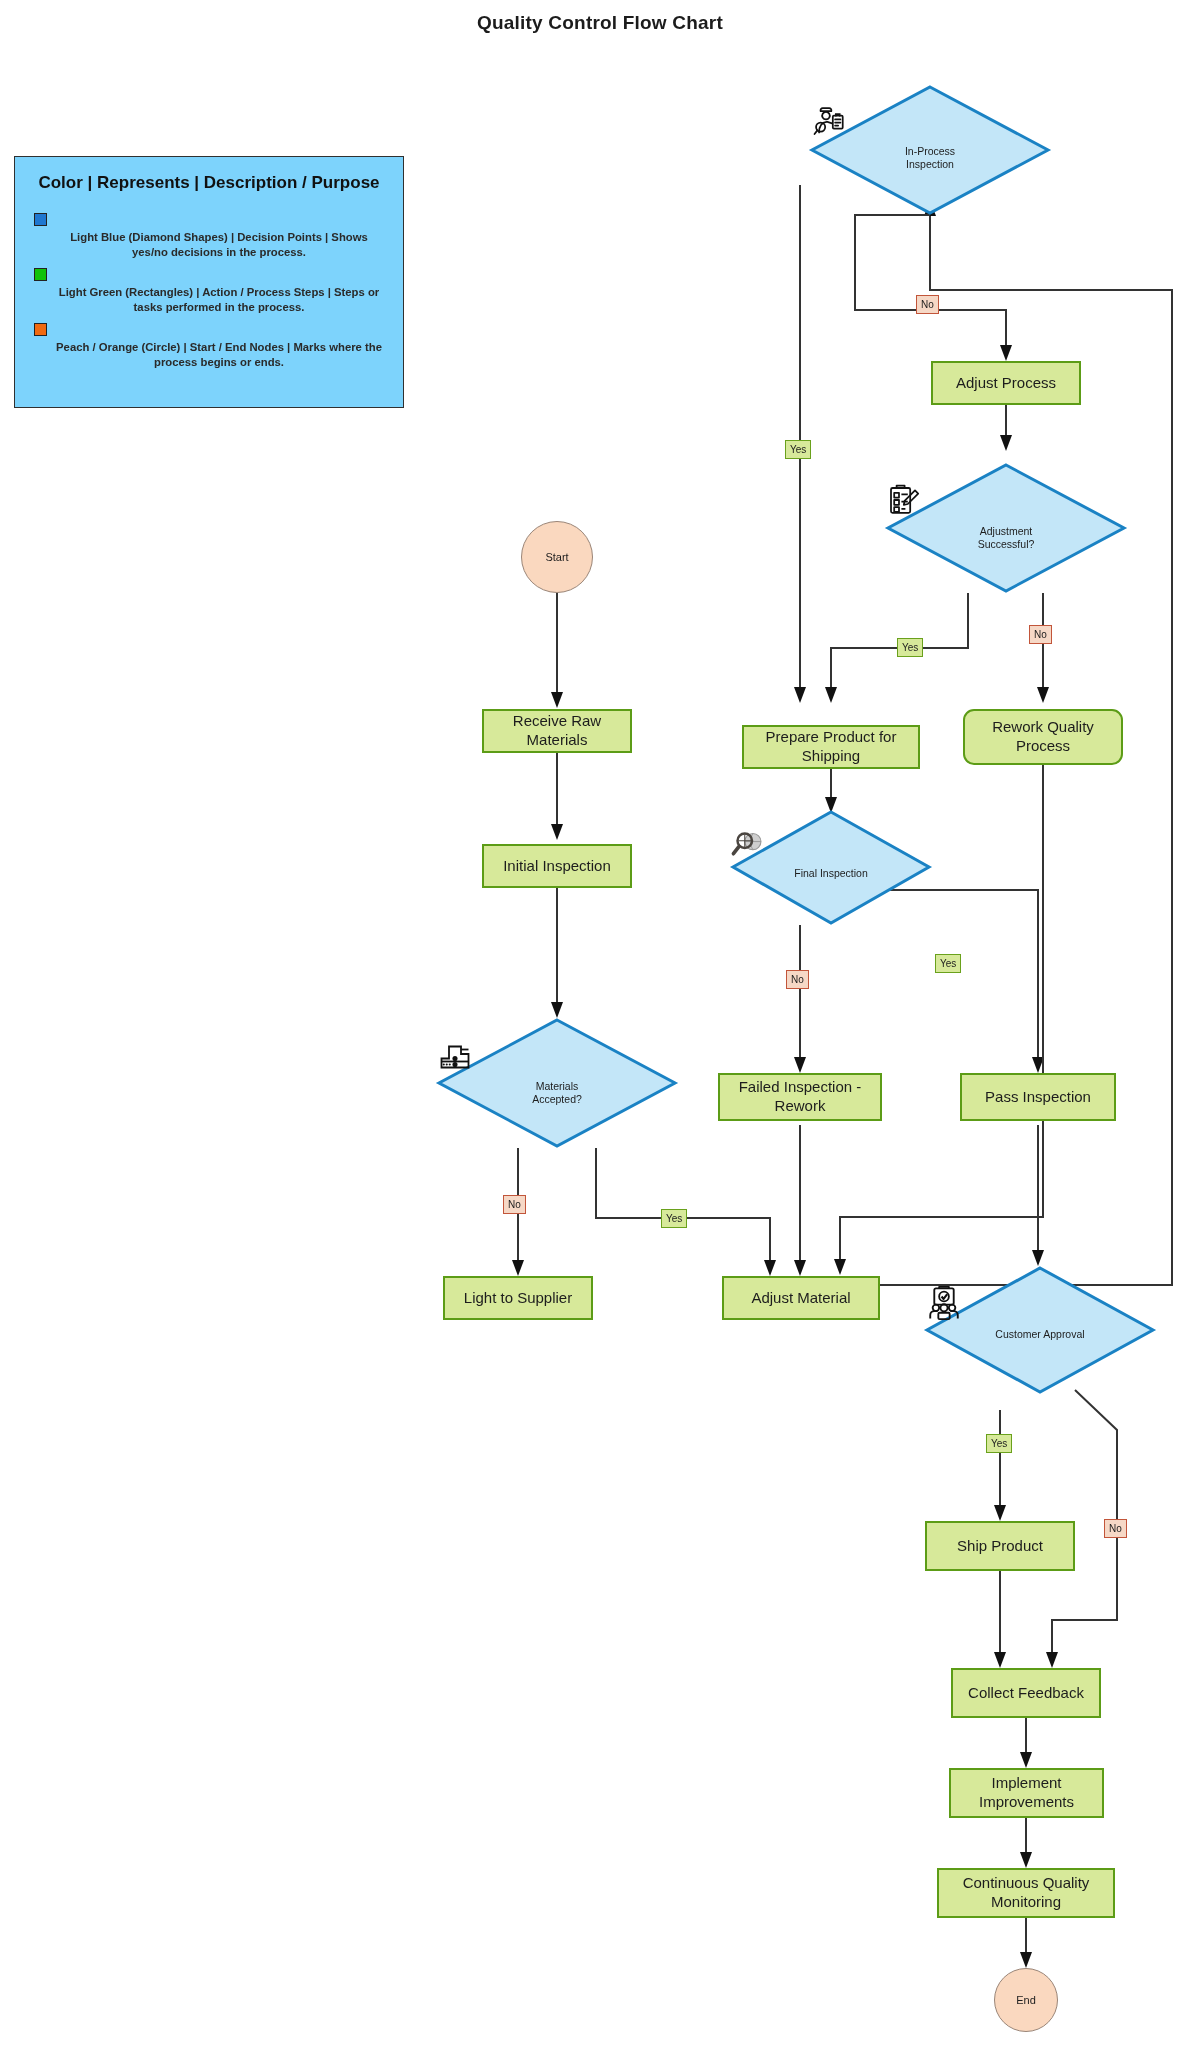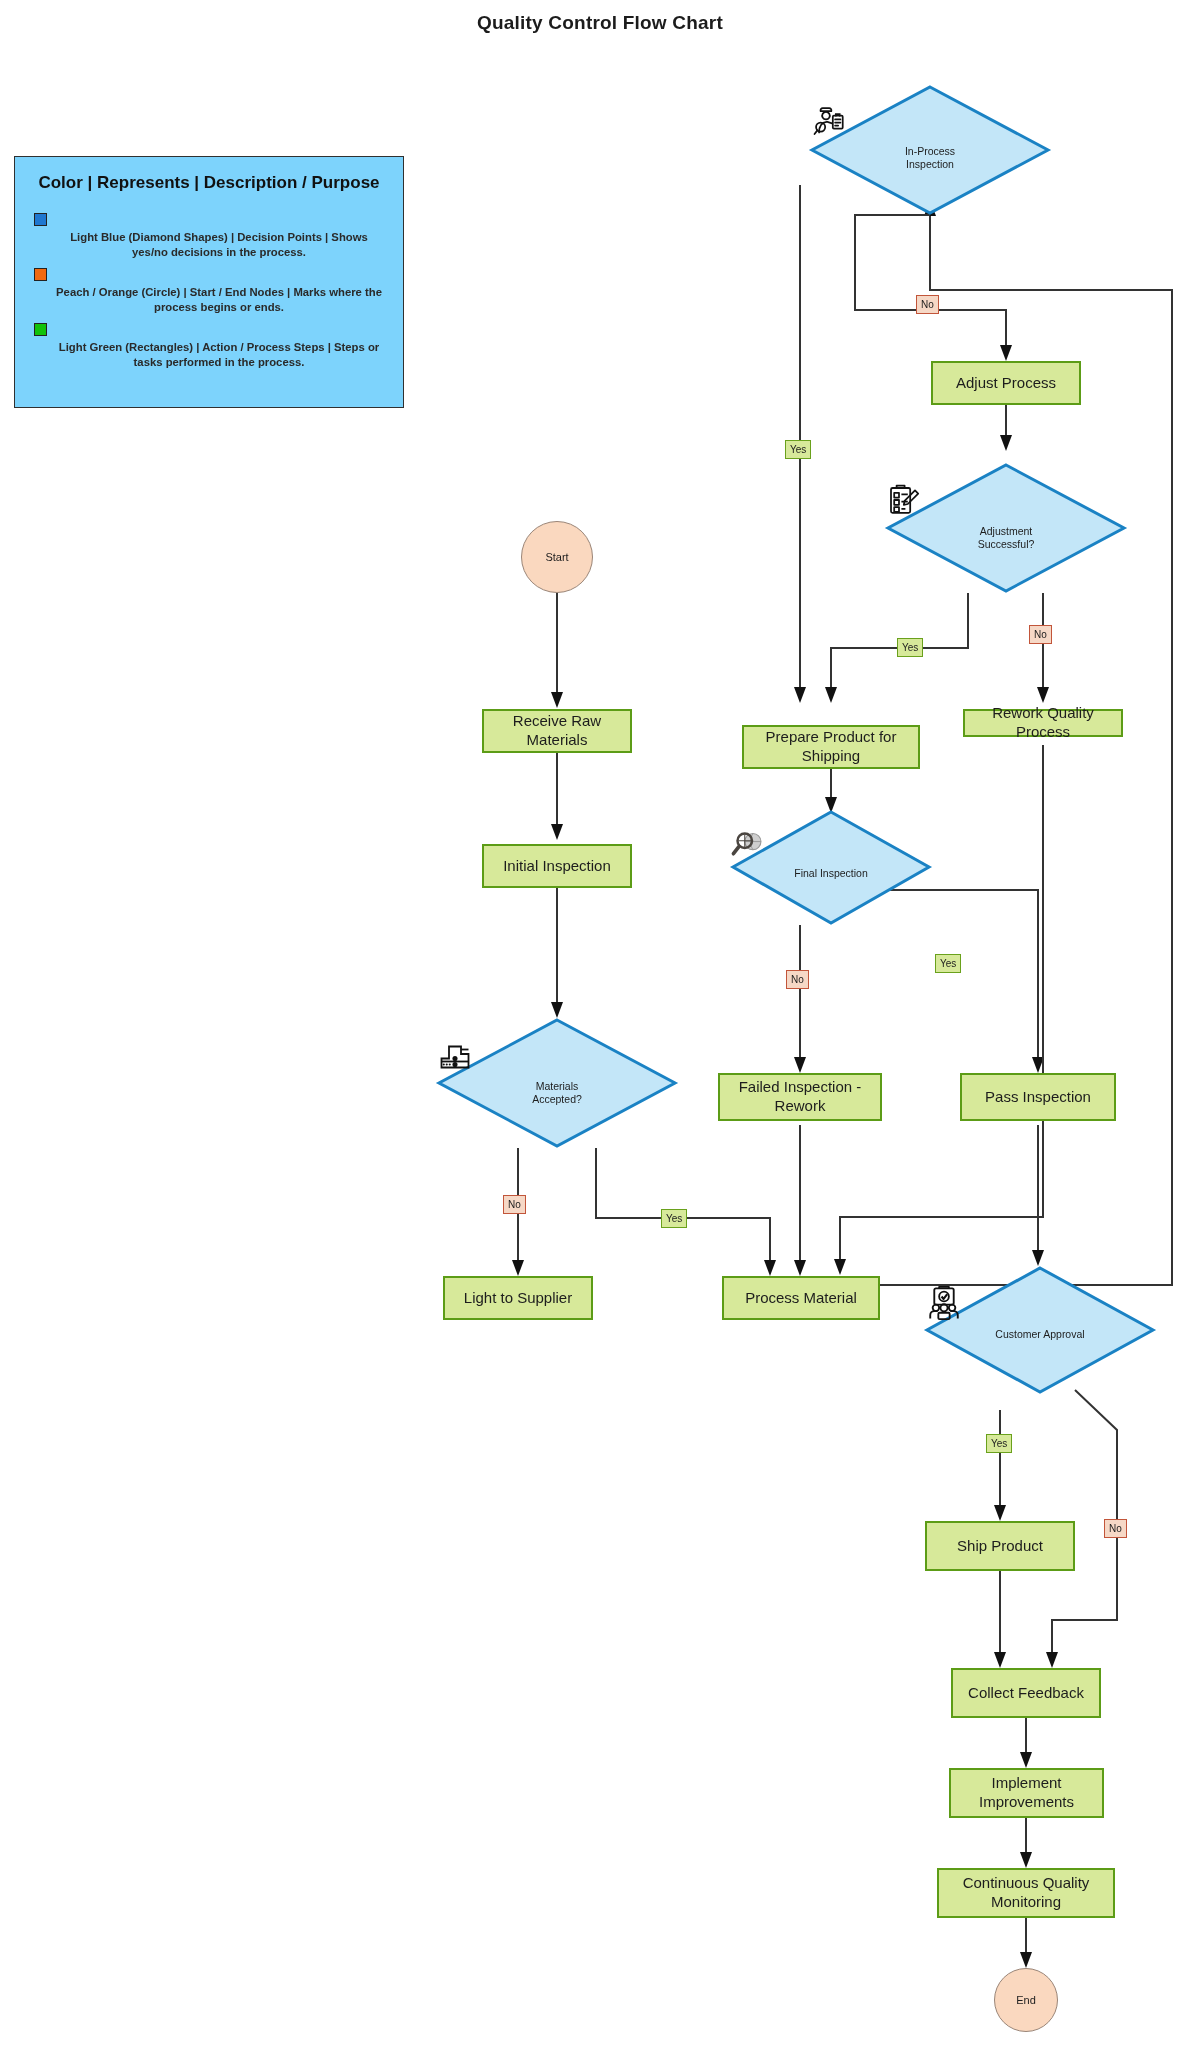--- a/index.html
+++ b/index.html
@@ -165,27 +165,27 @@
 
   <div id="legend">
     <div id="legend-title">Color | Represents | Description / Purpose</div>
 
     <div class="legend-row">
       <span class="legend-swatch" style="background:#1f77d0;"></span>
       <span class="legend-text">Light Blue (Diamond Shapes) | Decision Points | Shows yes/no decisions in the process.</span>
     </div>
 
     <div class="legend-row">
+      <span class="legend-swatch" style="background:#11c20a;"></span>
+      <span class="legend-text">Light Green (Rectangles) | Action / Process Steps | Steps or tasks performed in the process.</span>
+    </div>
+
+    <div class="legend-row">
       <span class="legend-swatch" style="background:#f0690f;"></span>
       <span class="legend-text">Peach / Orange (Circle) | Start / End Nodes | Marks where the process begins or ends.</span>
-    </div>
-
-    <div class="legend-row">
-      <span class="legend-swatch" style="background:#11c20a;"></span>
-      <span class="legend-text">Light Green (Rectangles) | Action / Process Steps | Steps or tasks performed in the process.</span>
     </div>
   </div>
 
   <svg id="edges" viewBox="0 0 1200 2058">
 
     <path d="M557,593 L557,695"></path>
     <polygon points="557,708 551,692 563,692"></polygon>
 
     <path d="M557,745 L557,827"></path>
     <polygon points="557,840 551,824 563,824"></polygon>
@@ -285,21 +285,21 @@
       </svg>
     </div>
     <div class="diamond-label" style="top:62px;">Materials<br>Accepted?</div>
   </div>
 
   <div class="node proc" style="left:443px; top:1276px; width:150px; height:44px;">
     <span>Light to Supplier</span>
   </div>
 
   <div class="node proc" style="left:722px; top:1276px; width:158px; height:44px;">
-    <span>Process Material</span>
+    <span>Adjust Material</span>
   </div>
 
   <div class="diamond-wrap" style="left:810px; top:85px; width:240px; height:130px;">
     <svg width="240" height="130" viewBox="0 0 240 130">
       <polygon points="120,2 238,65 120,128 2,65" fill="#c3e6f8" stroke="#1a82c4" stroke-width="3"></polygon>
     </svg>
     <div class="diamond-icon" style="top:20px;">
       <svg width="38" height="32" viewBox="0 0 48 42">
         <g fill="none" stroke="#111" stroke-width="2.3" stroke-linecap="round">
           <path d="M20 9 a5 5 0 1 0 0.1 0"></path>
@@ -333,21 +333,21 @@
           <rect x="10" y="20" width="6" height="6"></rect>
           <rect x="10" y="29" width="6" height="6"></rect>
           <path d="M19 13 h8 M19 22 h8 M19 31 h5"></path>
           <path d="M36 8 l4 4 -13 13 -5 1 1 -5 z"></path>
         </g>
       </svg>
     </div>
     <div class="diamond-label" style="top:62px;">Adjustment<br>Successful?</div>
   </div>
 
-  <div class="node proc" style="left:963px; top:709px; width:160px; height:28px;">
+  <div class="node proc" style="left:963px; top:709px; width:160px; height:56px;border-radius:11px;">
     <span>Rework Quality Process</span>
   </div>
 
   <div class="node proc" style="left:742px; top:709px; width:178px; height:44px;margin-top:16px;">
     <span>Prepare Product for Shipping</span>
   </div>
 
   <div class="diamond-wrap" style="left:731px; top:810px; width:200px; height:115px;">
     <svg width="200" height="115" viewBox="0 0 200 115">
       <polygon points="100,2 198,57 100,113 2,57" fill="#c3e6f8" stroke="#1a82c4" stroke-width="3"></polygon>

